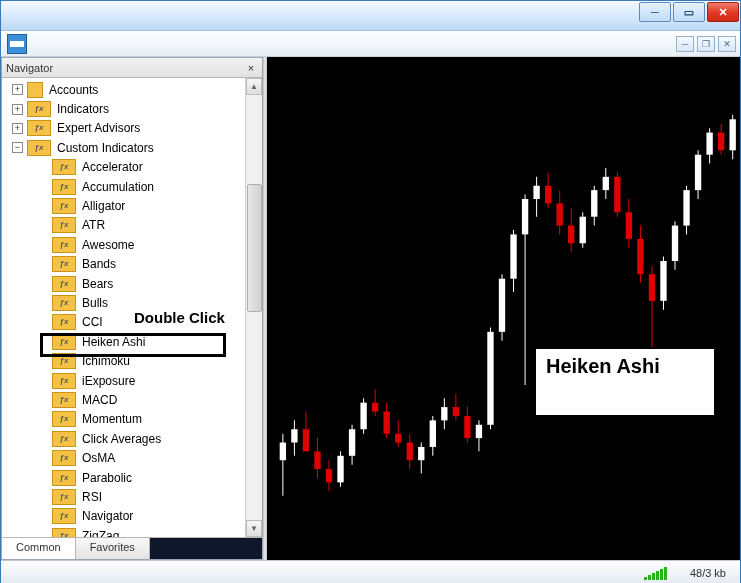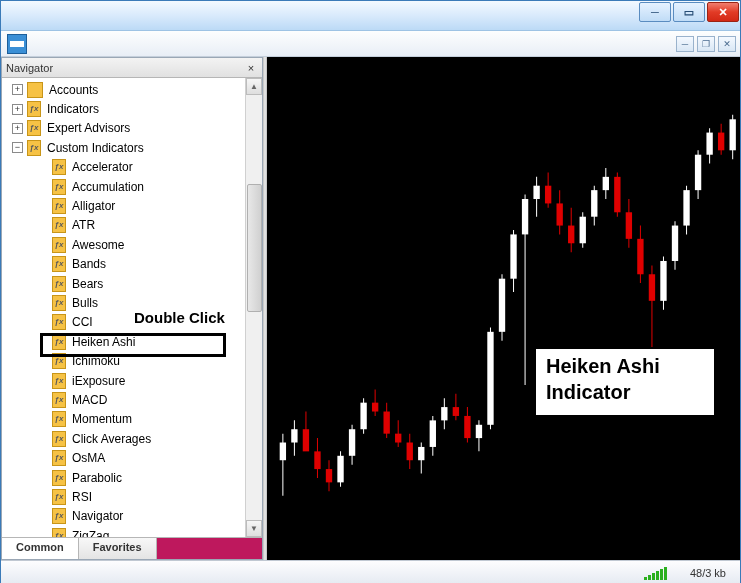--- a/index.html
+++ b/index.html
@@ -113,21 +113,21 @@
   padding-left: 6px;
 }
 .tree .row .expander {
   width: 11px; height: 11px;
   border: 1px solid #8a8a8a;
   margin-right: 4px;
   font-size: 9px; line-height: 9px; text-align: center;
   color: #333; flex-shrink: 0;
 }
 .tree .row .fx-icon {
-  width: 14px; height: 16px;
+  width: 24px; height: 16px;
   background: #f6c245;
   border: 1px solid #c89518;
   margin-right: 4px;
   flex-shrink: 0;
   font-size: 8px; font-style: italic; font-weight: bold;
   color: #5a5a5a; text-align: center; line-height: 14px;
 }
 .tree .row .acc-icon {
   width: 16px; height: 16px;
   background: #f6c245;
@@ -169,23 +169,22 @@
   position: absolute; left: 1px; width: 15px;
   top: 106px; height: 128px;
   background: linear-gradient(to right, #e8e8e8, #d0d0d0);
   border: 1px solid #b0b0b0; border-radius: 2px;
 }
 
 .nav-tabs {
   height: 22px;
   border-top: 1px solid #b6b6b6;
   display: flex;
-  background: #be185d;
+  background: #0f172a;
   font-size: 11px;
-  font-weight: bold;
 }
 .nav-tab {
   padding: 3px 14px;
   border-right: 1px solid #b6b6b6;
   background: linear-gradient(to bottom, #f8f8f8, #e4e4e4);
   color: #333;
 }
 .nav-tab.active { background: #fff; }
 
 
@@ -461,21 +460,20 @@
           <rect x="426.14573170731705" y="97.32999999999998" width="6.31829268292683" height="35.27999999999997" fill="#ffffff"></rect>
           <line x1="440.7926829268293" y1="70.87" x2="440.7926829268293" y2="106.15000000000003" stroke="#ffffff" stroke-width="1"></line>
           <rect x="437.63353658536585" y="75.27999999999997" width="6.31829268292683" height="22.05000000000001" fill="#ffffff"></rect>
           <line x1="452.2804878048781" y1="66.46000000000004" x2="452.2804878048781" y2="97.32999999999998" stroke="#e00000" stroke-width="1"></line>
           <rect x="449.12134146341464" y="75.27999999999997" width="6.31829268292683" height="17.640000000000043" fill="#e00000"></rect>
           <line x1="463.76829268292687" y1="57.64000000000004" x2="463.76829268292687" y2="101.74000000000001" stroke="#ffffff" stroke-width="1"></line>
           <rect x="460.60914634146343" y="62.05000000000001" width="6.31829268292683" height="30.870000000000005" fill="#ffffff"></rect>
         </svg>
       <div class="anno-box">
         <div>Heiken Ashi</div>
-        <div>Indicator</div>
       </div>
     </div>
 
   </div>
 
   <div class="statusbar">
     <div class="spacer"></div>
     <div class="sig">
       <i></i>
         <i></i>

